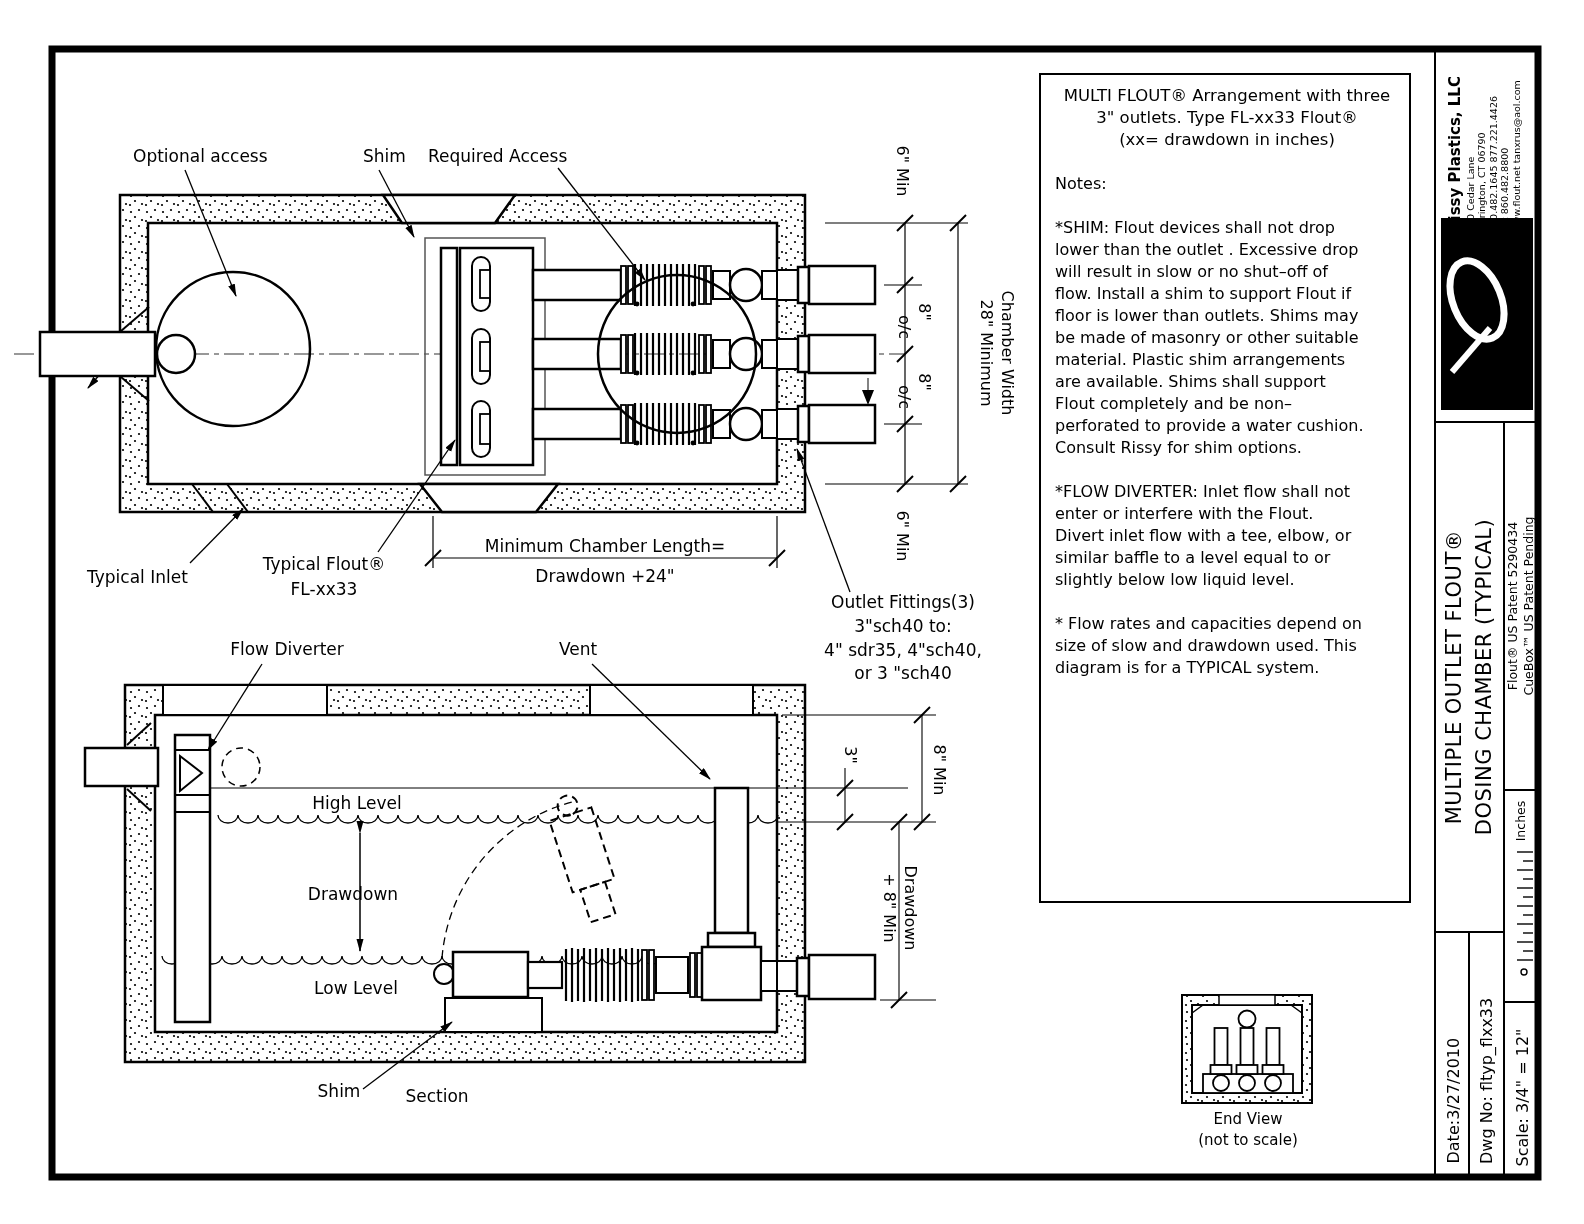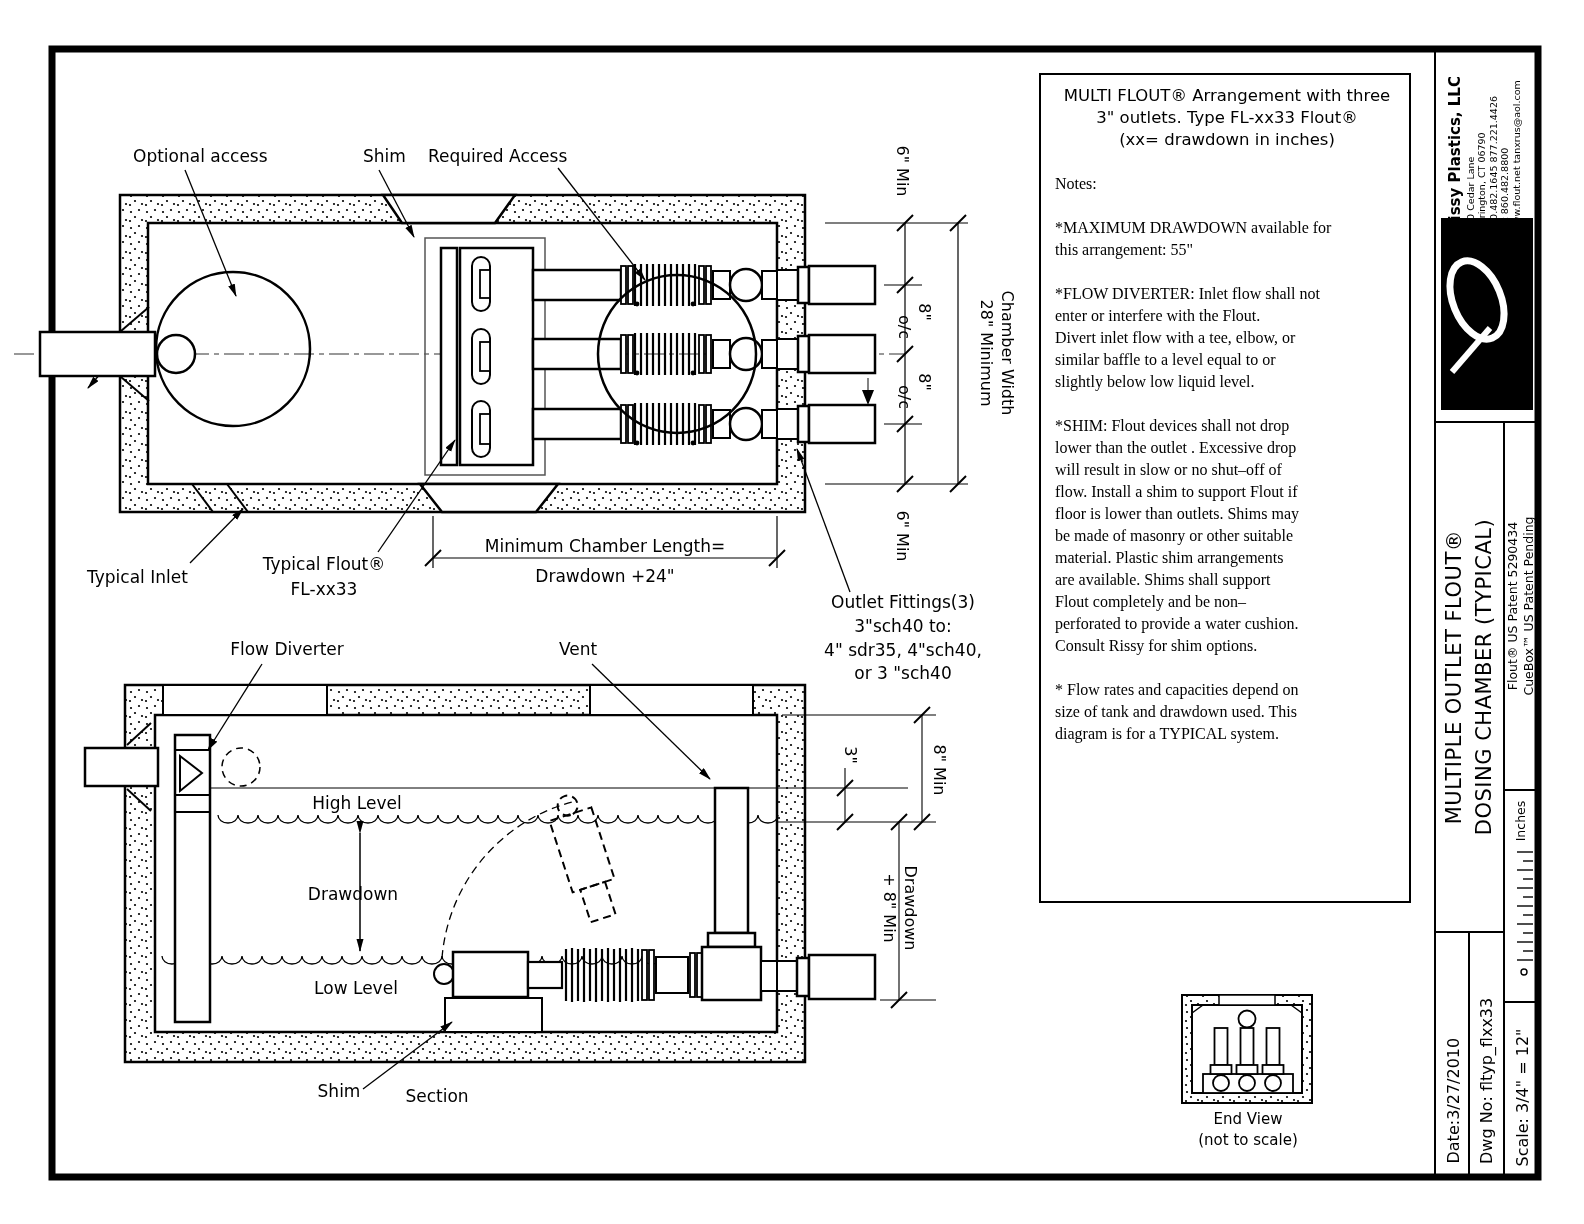--- a/index.html
+++ b/index.html
@@ -20,21 +20,21 @@
   .company-sub{font-size:9.5px;line-height:11.5px;white-space:nowrap;text-align:left;}
   .company-block{align-items:flex-start;text-align:left;}
   .bigtitle{font-size:21px;line-height:30px;letter-spacing:0.5px;white-space:nowrap;}
   .patents{font-size:12.5px;line-height:16px;white-space:nowrap;}
   .units{font-size:12.5px;}
   
   #notes{position:absolute;left:1039px;top:73px;width:372px;height:830px;
          border:2px solid #000;box-sizing:border-box;padding:10px 10px 12px 14px;
          font-size:16px;line-height:22px;}
   #notes .hdr{text-align:center;white-space:pre-line;margin-bottom:22px;font-size:16.5px;}
-  #notes p{white-space:pre-line;margin:0 0 22px 0;font-family:Liberation Serif, serif;}
+  #notes p{white-space:pre-line;margin:0 0 22px 0;}
 </style>
 </head>
 <body>
 
 <div id="page">
 
 <svg width="1584" height="1224" viewBox="0 0 1584 1224">
   <defs>
     <pattern id="stip" width="16" height="16" patternUnits="userSpaceOnUse">
       <rect width="16" height="16" fill="#ffffff"></rect>
@@ -356,40 +356,38 @@
     <line x1="1517" y1="960" x2="1533" y2="960"></line>
     <circle cx="1524" cy="972" r="3" fill="none"></circle>
   </g>
 </svg>
 
 <div id="notes">
   <div class="hdr">MULTI FLOUT® Arrangement with three
 3" outlets.  Type FL-xx33 Flout®
 (xx= drawdown in inches)</div>
   <p>Notes:</p>
-  <p>*MAXIMUM DRAWDOWN available  for
-this arrangement: 55"</p>
-  <p>*FLOW DIVERTER: Inlet flow shall not
-enter or interfere with the Flout.
-Divert inlet flow with a tee, elbow, or
-similar baffle to a level equal to or
-slightly below low liquid level.</p>
   <p>*SHIM: Flout devices shall not drop
 lower than the outlet . Excessive drop
 will result in slow or no shut–off of
 flow. Install a shim to support Flout if
 floor is lower than outlets. Shims may
 be made of masonry or other suitable
 material. Plastic shim arrangements
 are available. Shims shall support
 Flout completely and be non–
 perforated to provide a water cushion.
 Consult Rissy for shim  options.</p>
+  <p>*FLOW DIVERTER: Inlet flow shall not
+enter or interfere with the Flout.
+Divert inlet flow with a tee, elbow, or
+similar baffle to a level equal to or
+slightly below low liquid level.</p>
   <p>* Flow rates and capacities depend on
-size of tank and drawdown used. This
+size of slow and drawdown used. This
 diagram is for a TYPICAL system.</p>
 </div>
 
 <div class="vtext company-block" style="left:1394px;top:94px;width:180px;height:96px;">
   <div class="company-name">Rissy Plastics, LLC</div>
   <div class="company-sub">350 Cedar Lane</div>
   <div class="company-sub">Torrington, CT 06790</div>
   <div class="company-sub">860.482.1645  877.221.4426</div>
   <div class="company-sub">fax 860.482.8800</div>
   <div class="company-sub">www.flout.net  tanxrus@aol.com</div>

